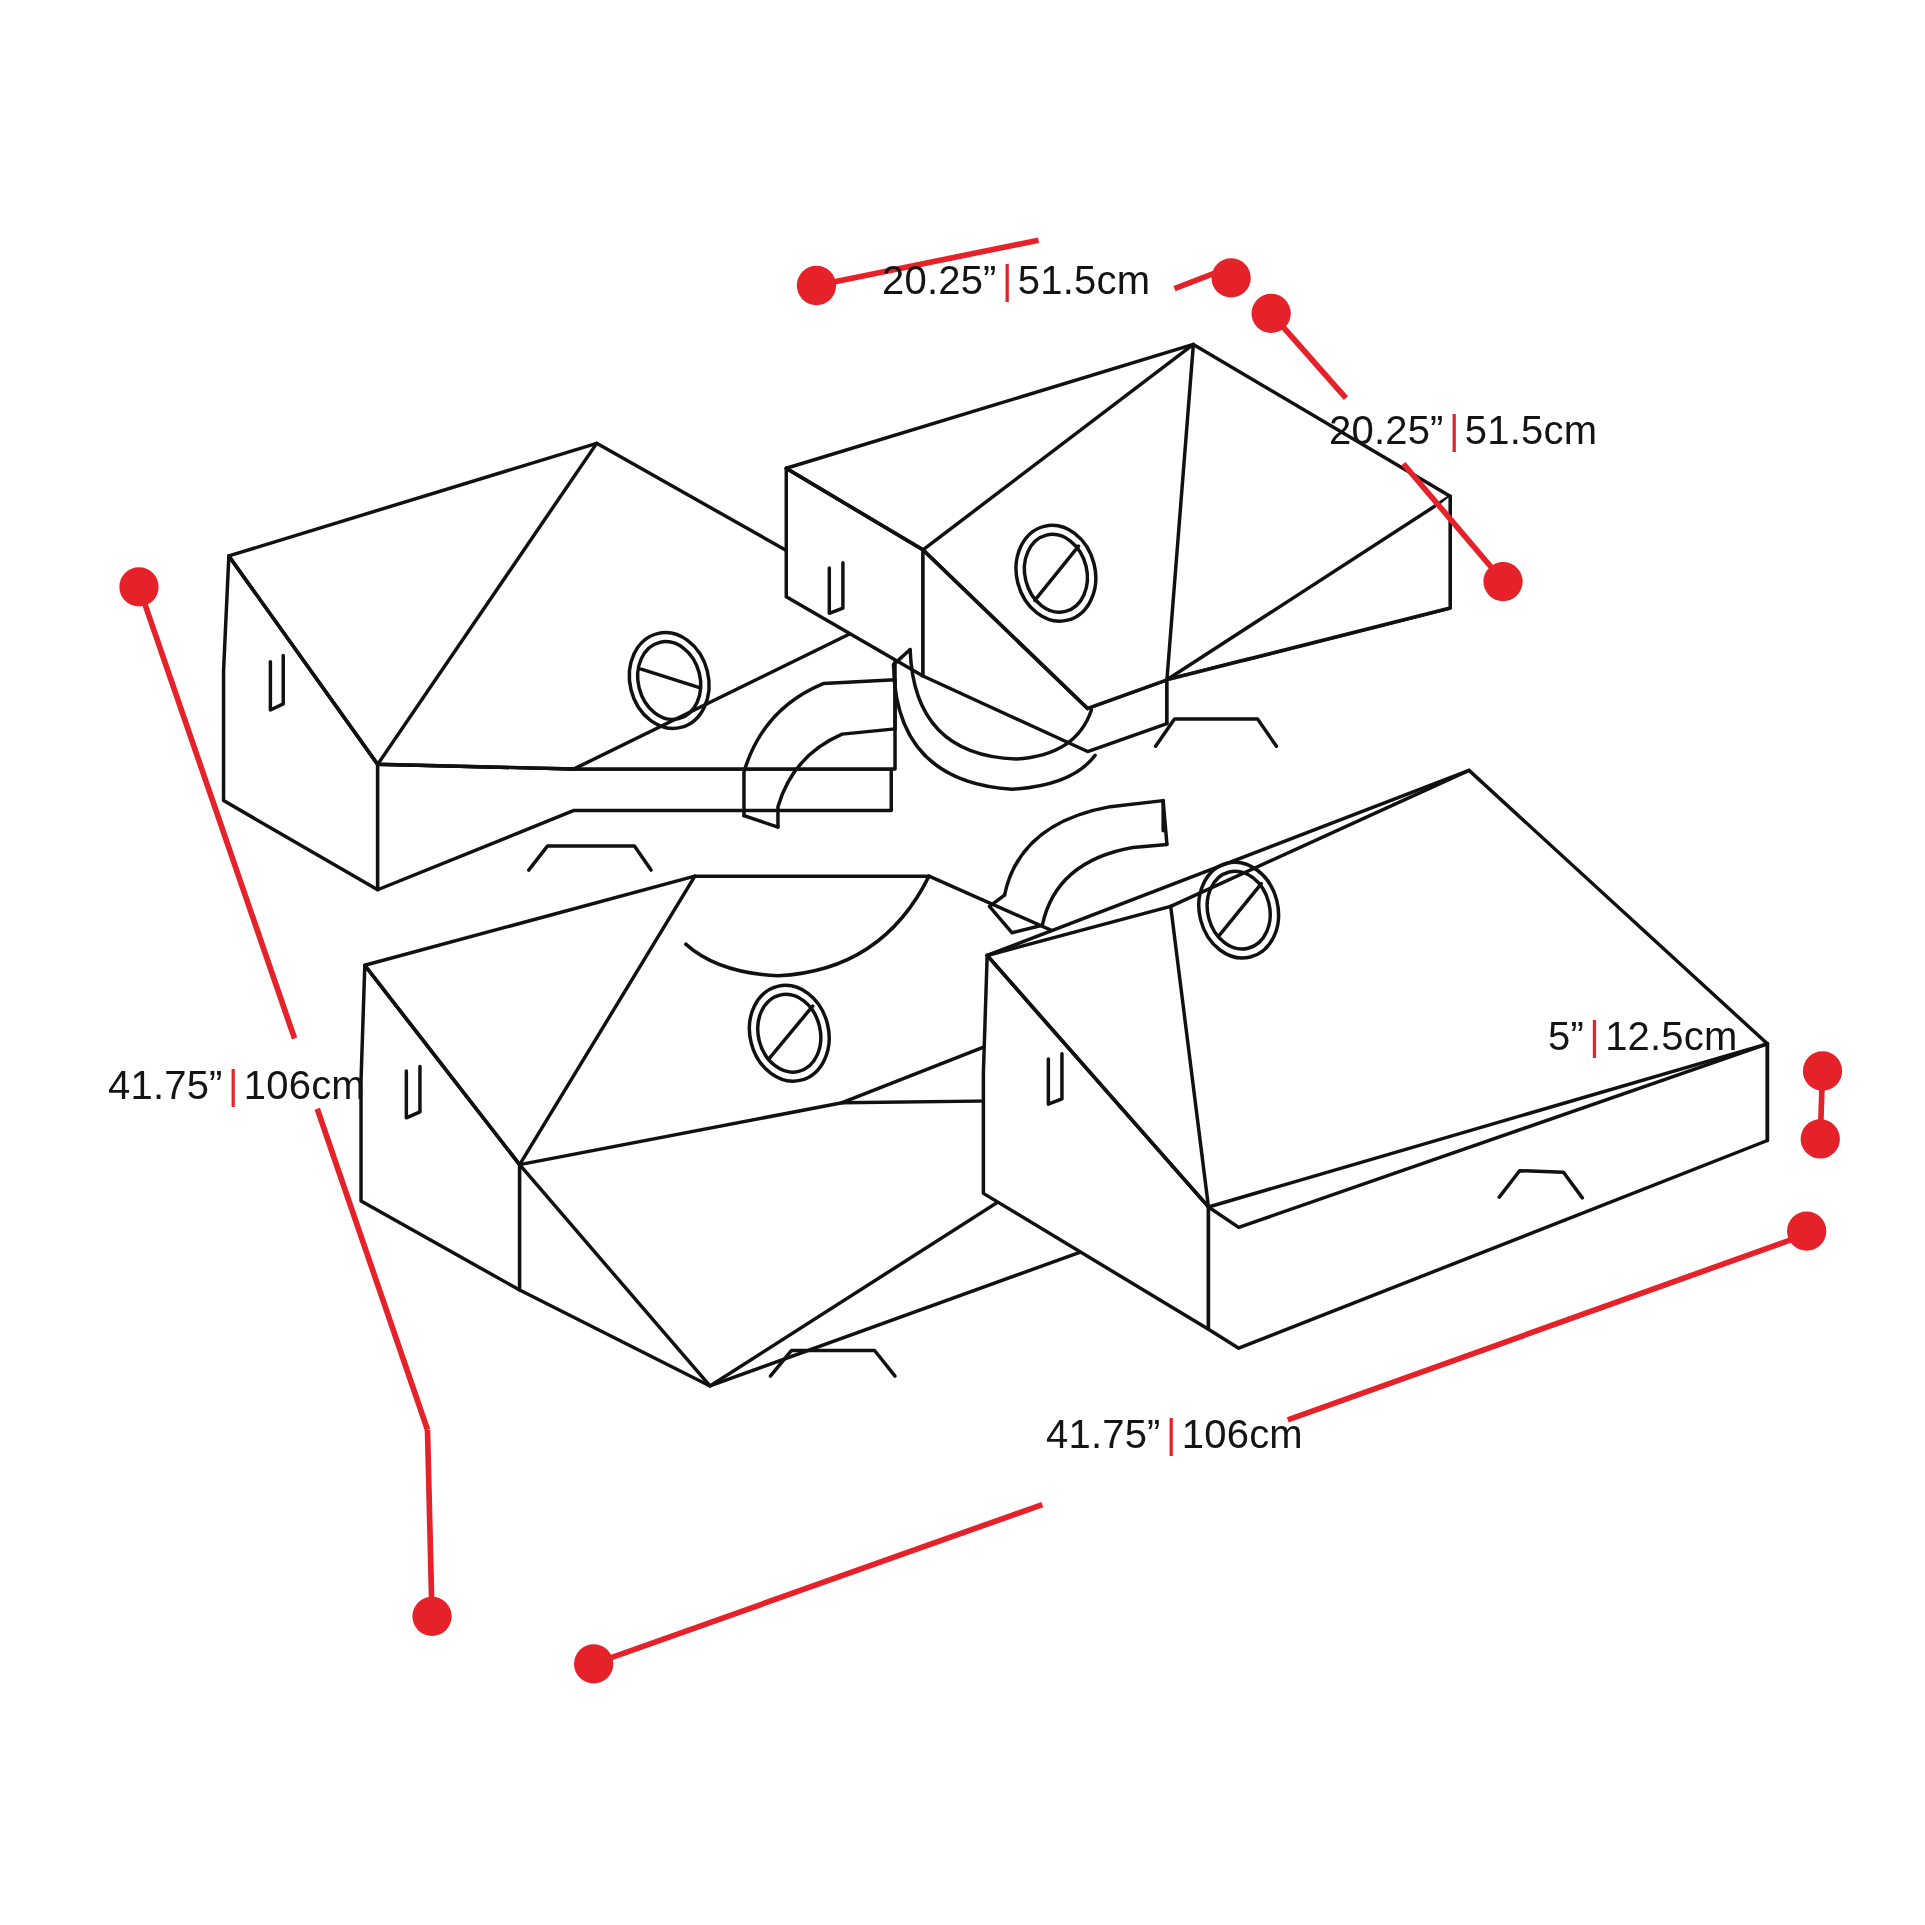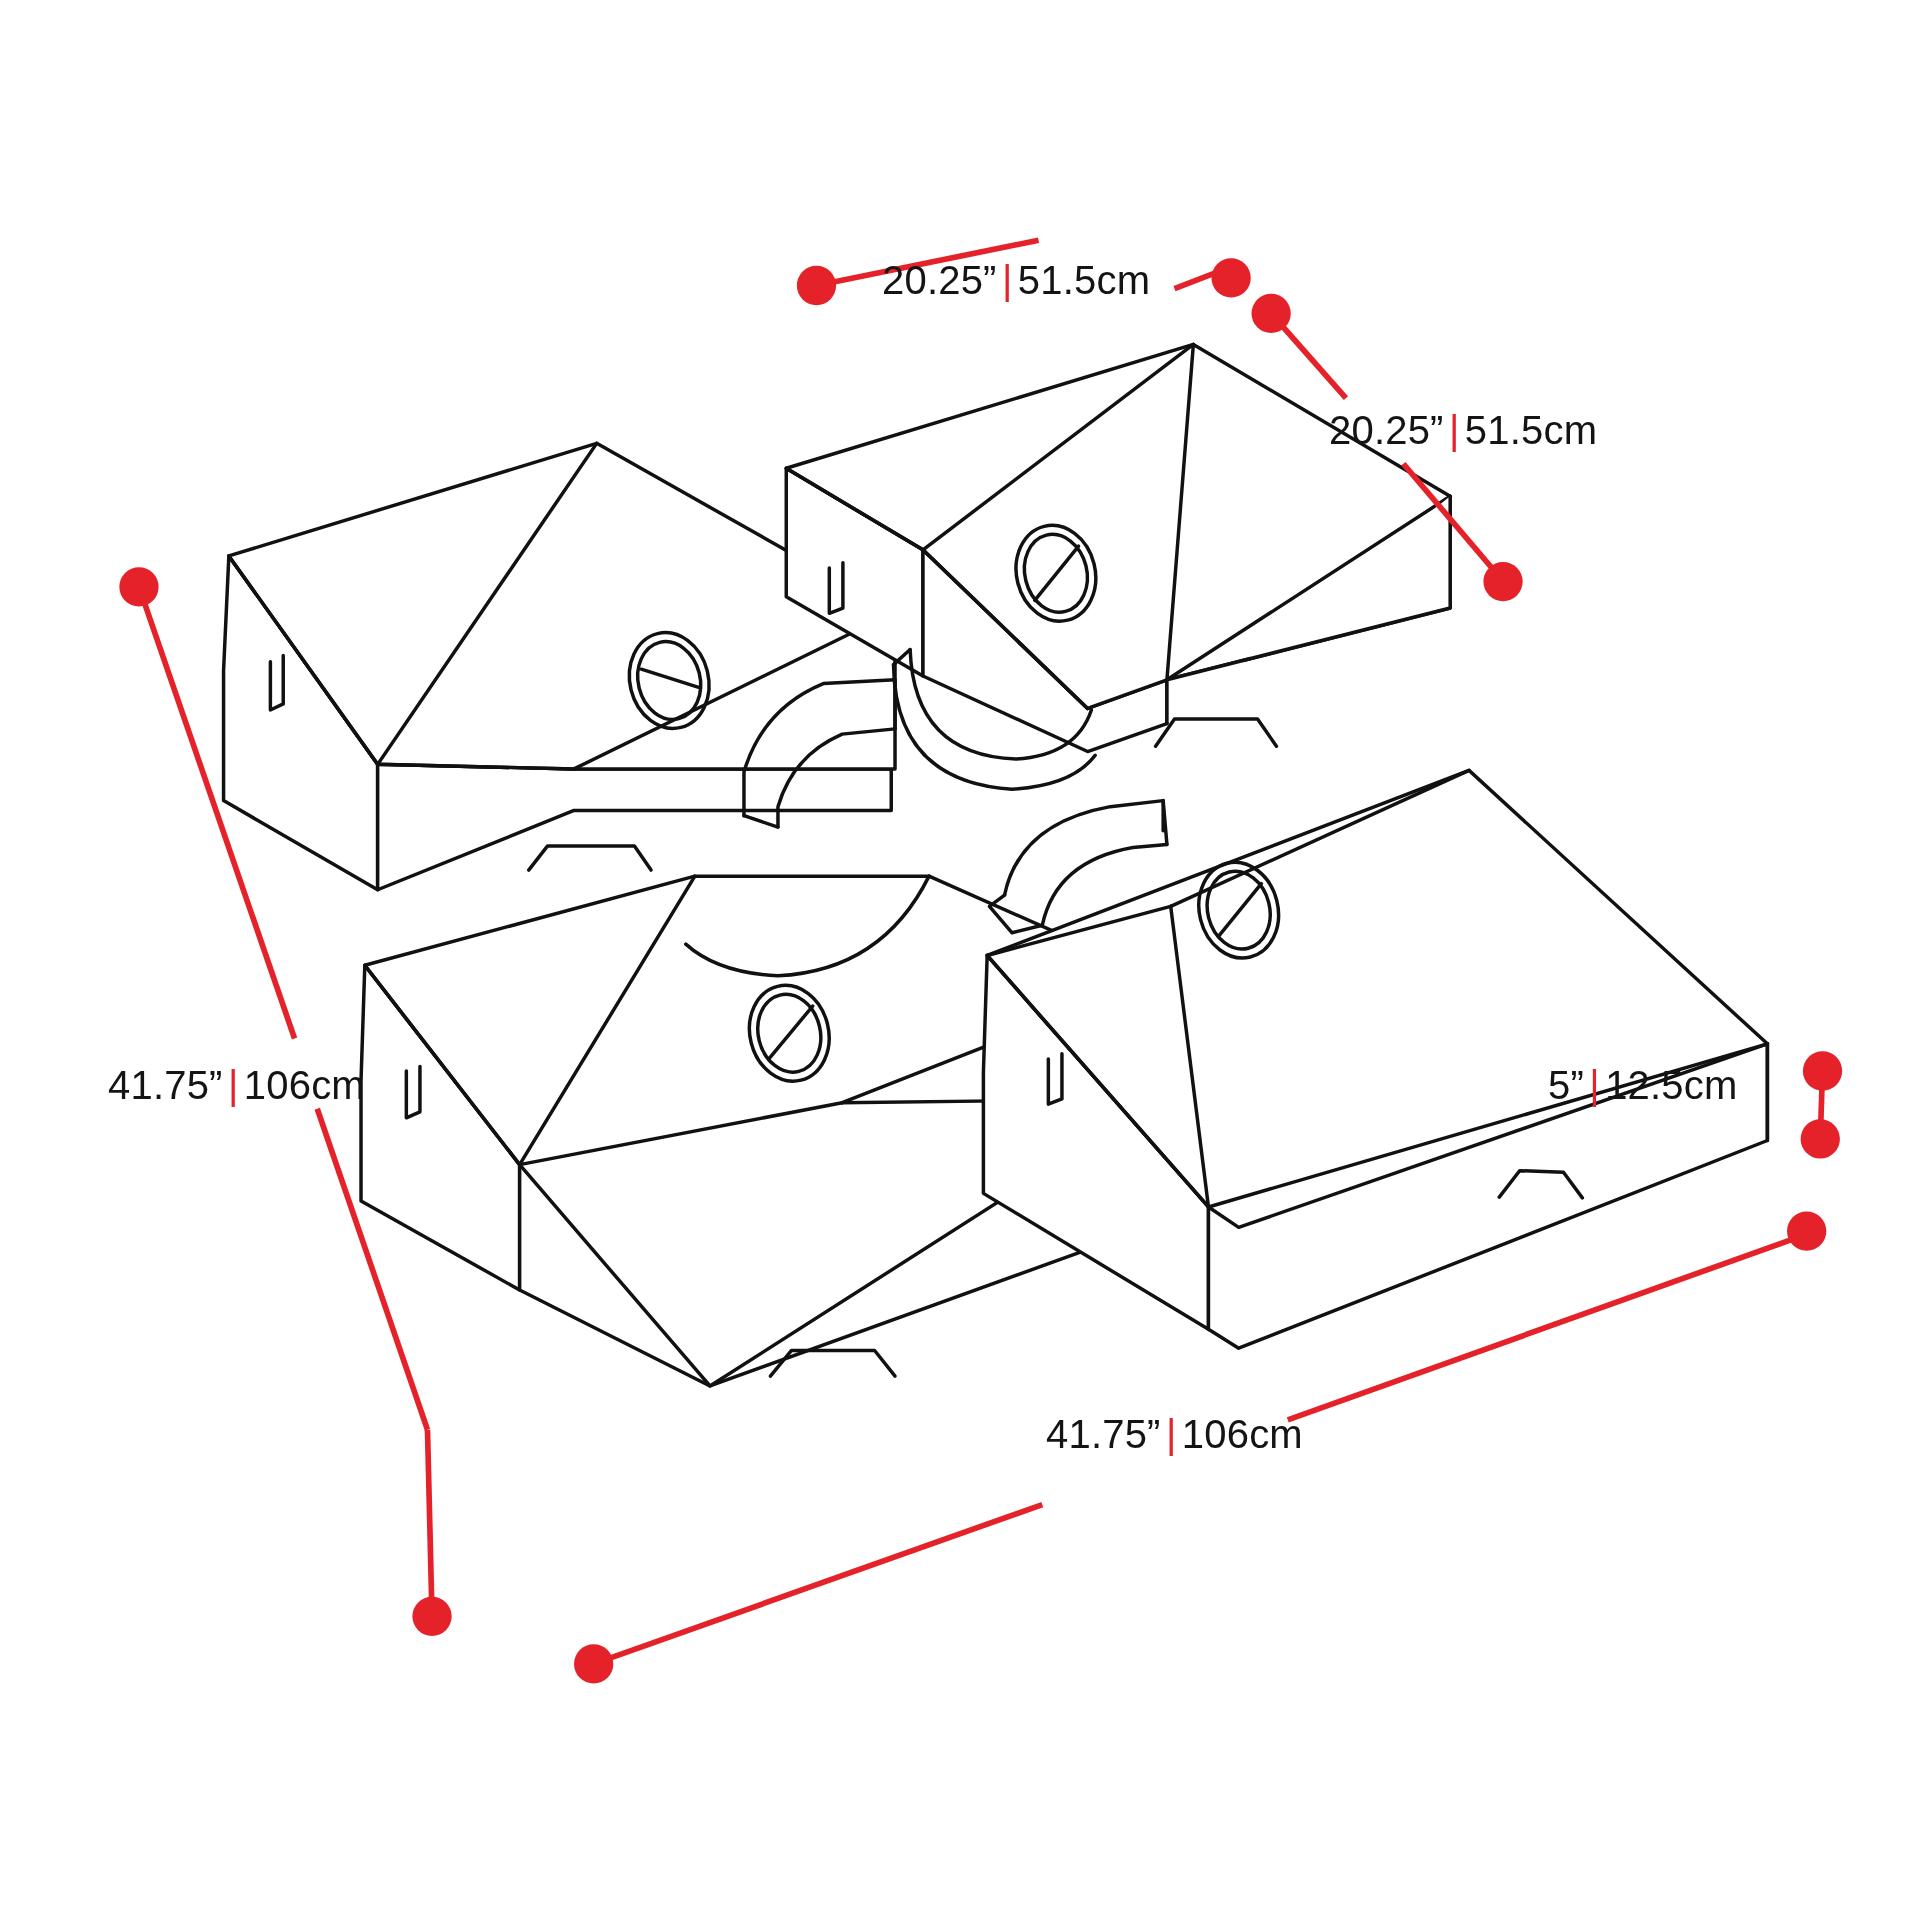--- a/index.html
+++ b/index.html
@@ -61,21 +61,21 @@
   .dim-label .sep {
     color: #e52229;
     font-weight: 400;
     padding: 0 5.3px;
     display: inline-block;
   }
   .dim-label .imperial, .dim-label .metric { display: inline-block; }
   #label-top      { left: 882px; top: 258px; }
   #label-right    { left: 1329px; top: 408px; }
   #label-left     { left: 108px;  top: 1063px; }
-  #label-thick    { left: 1548px; top: 1063px; }
+  #label-thick    { left: 1548px; top: 1014px; }
   #label-bottom   { left: 1046px; top: 1412px; }
 </style>
 </head>
 <body>
 
 <div id="diagram-root">
 
   <svg id="scene" viewBox="0 0 2550 2550">
 
     <g>

